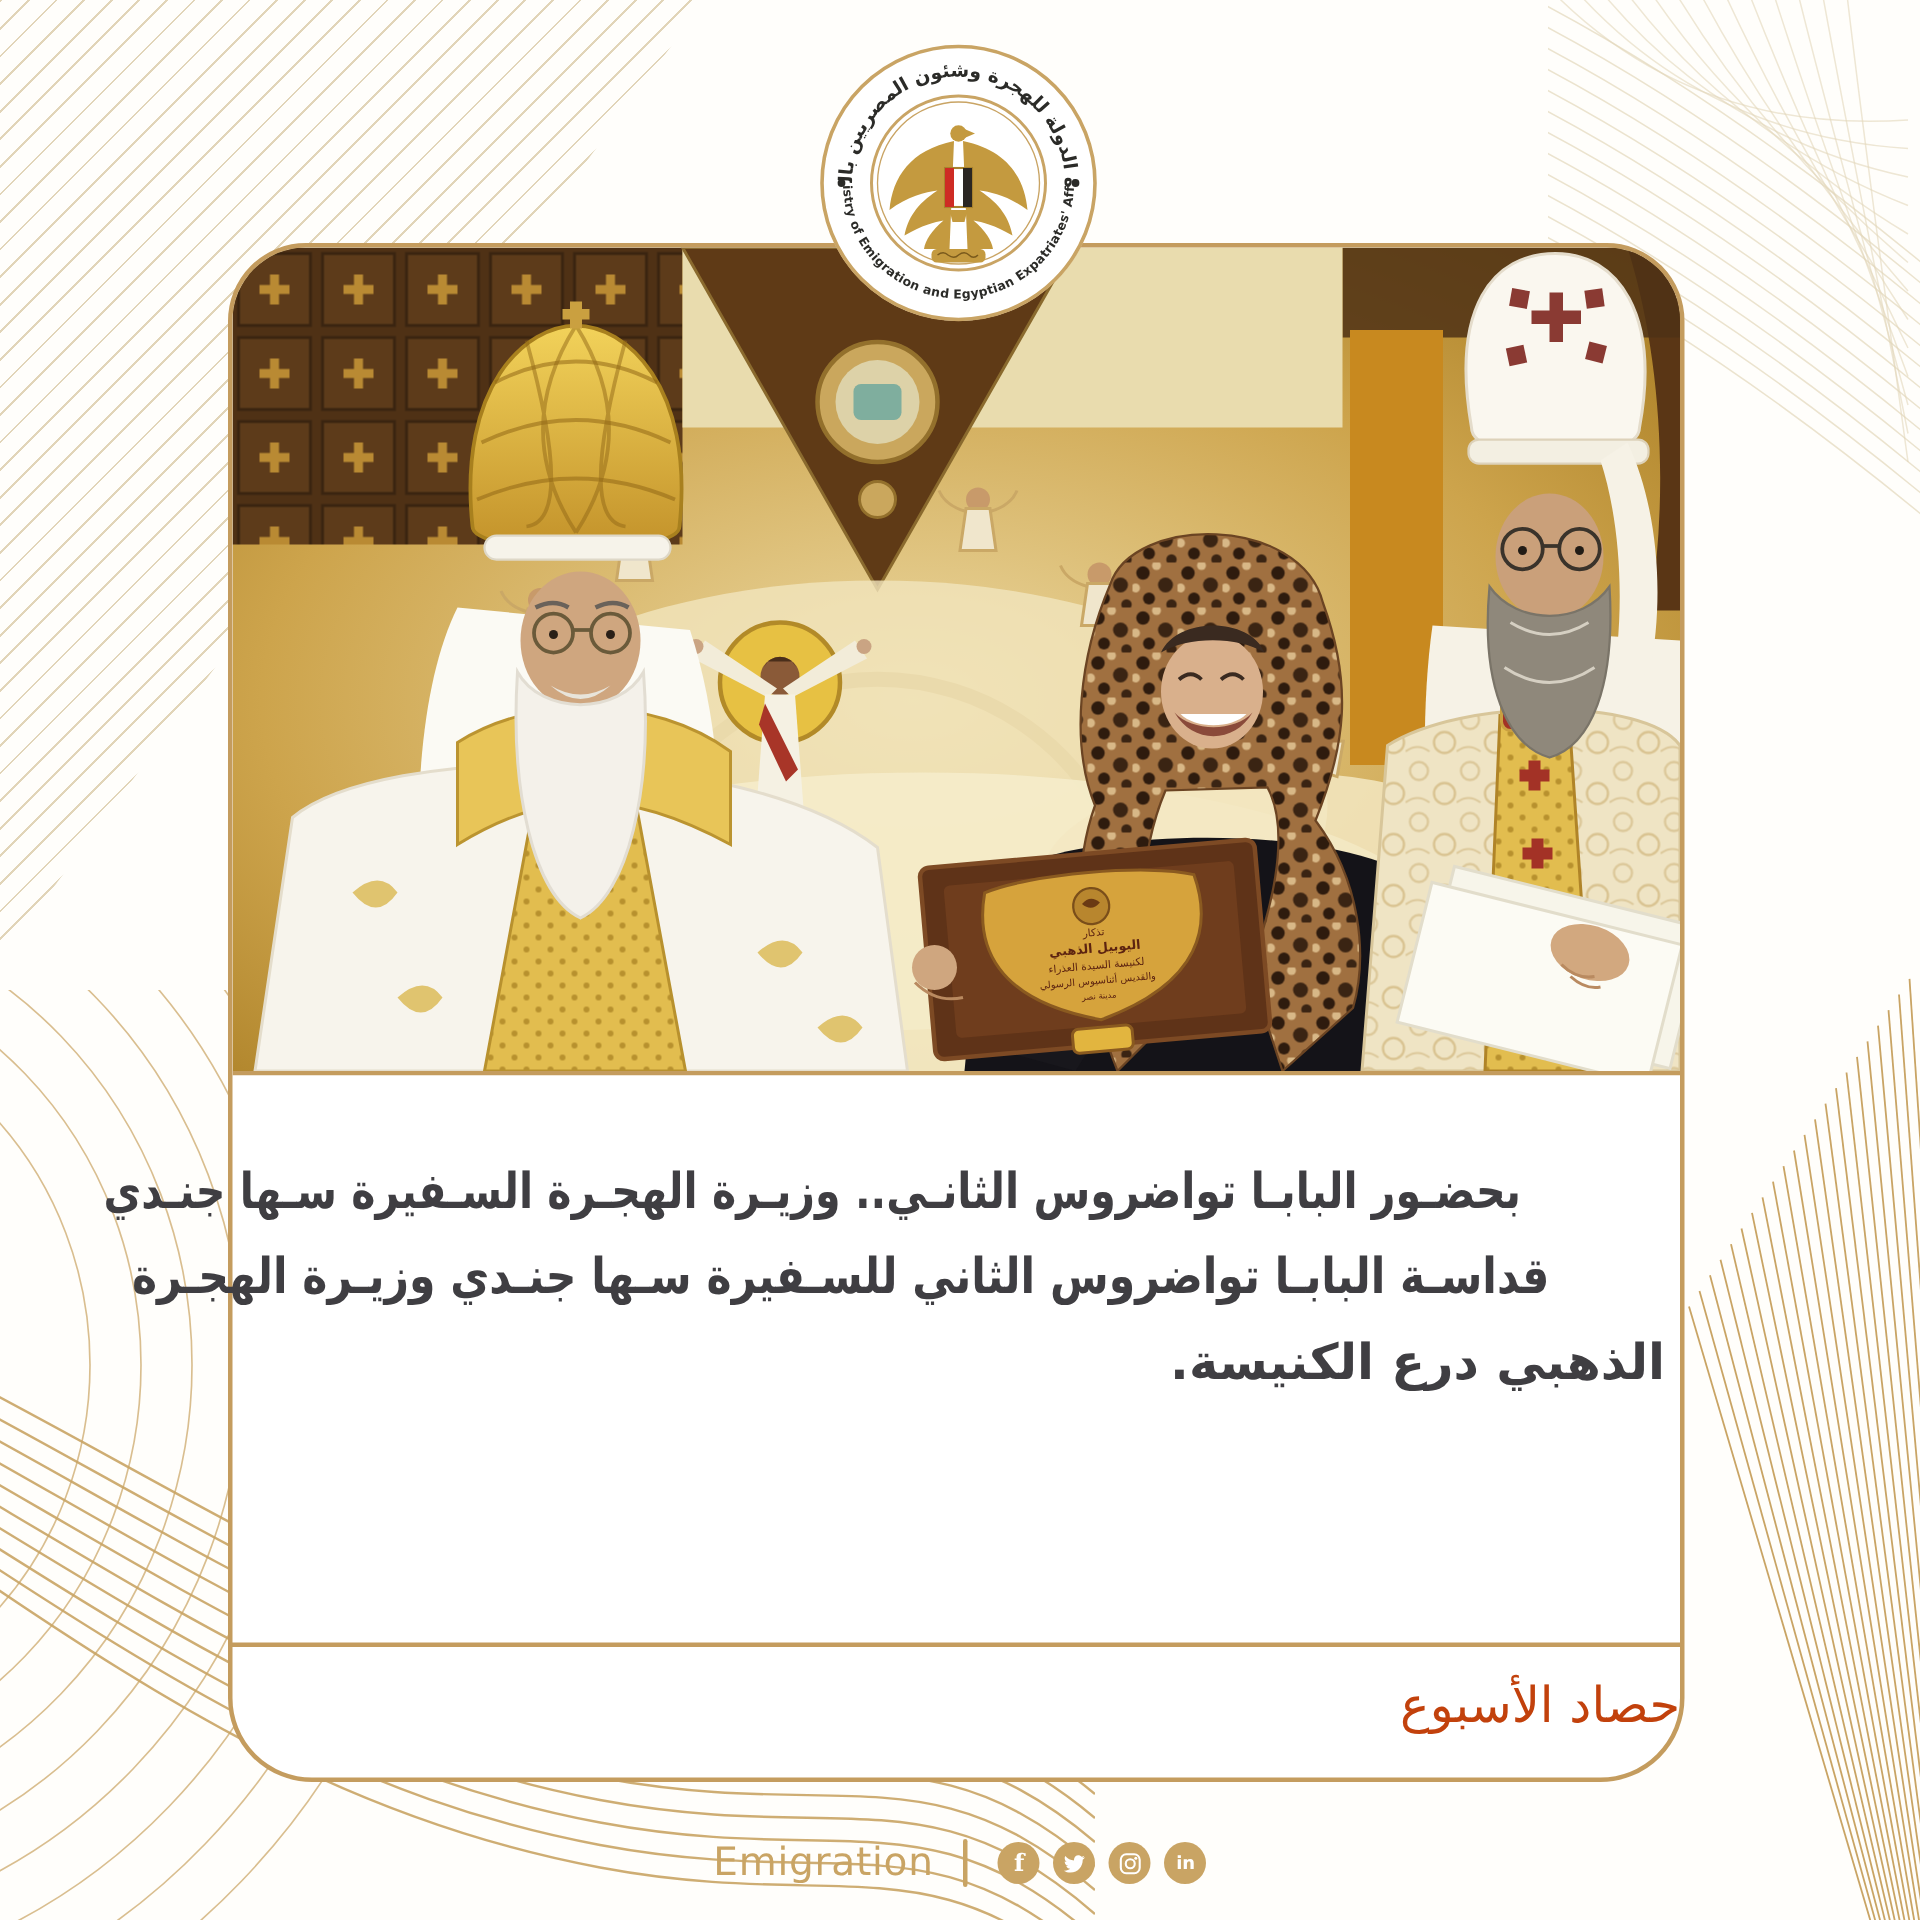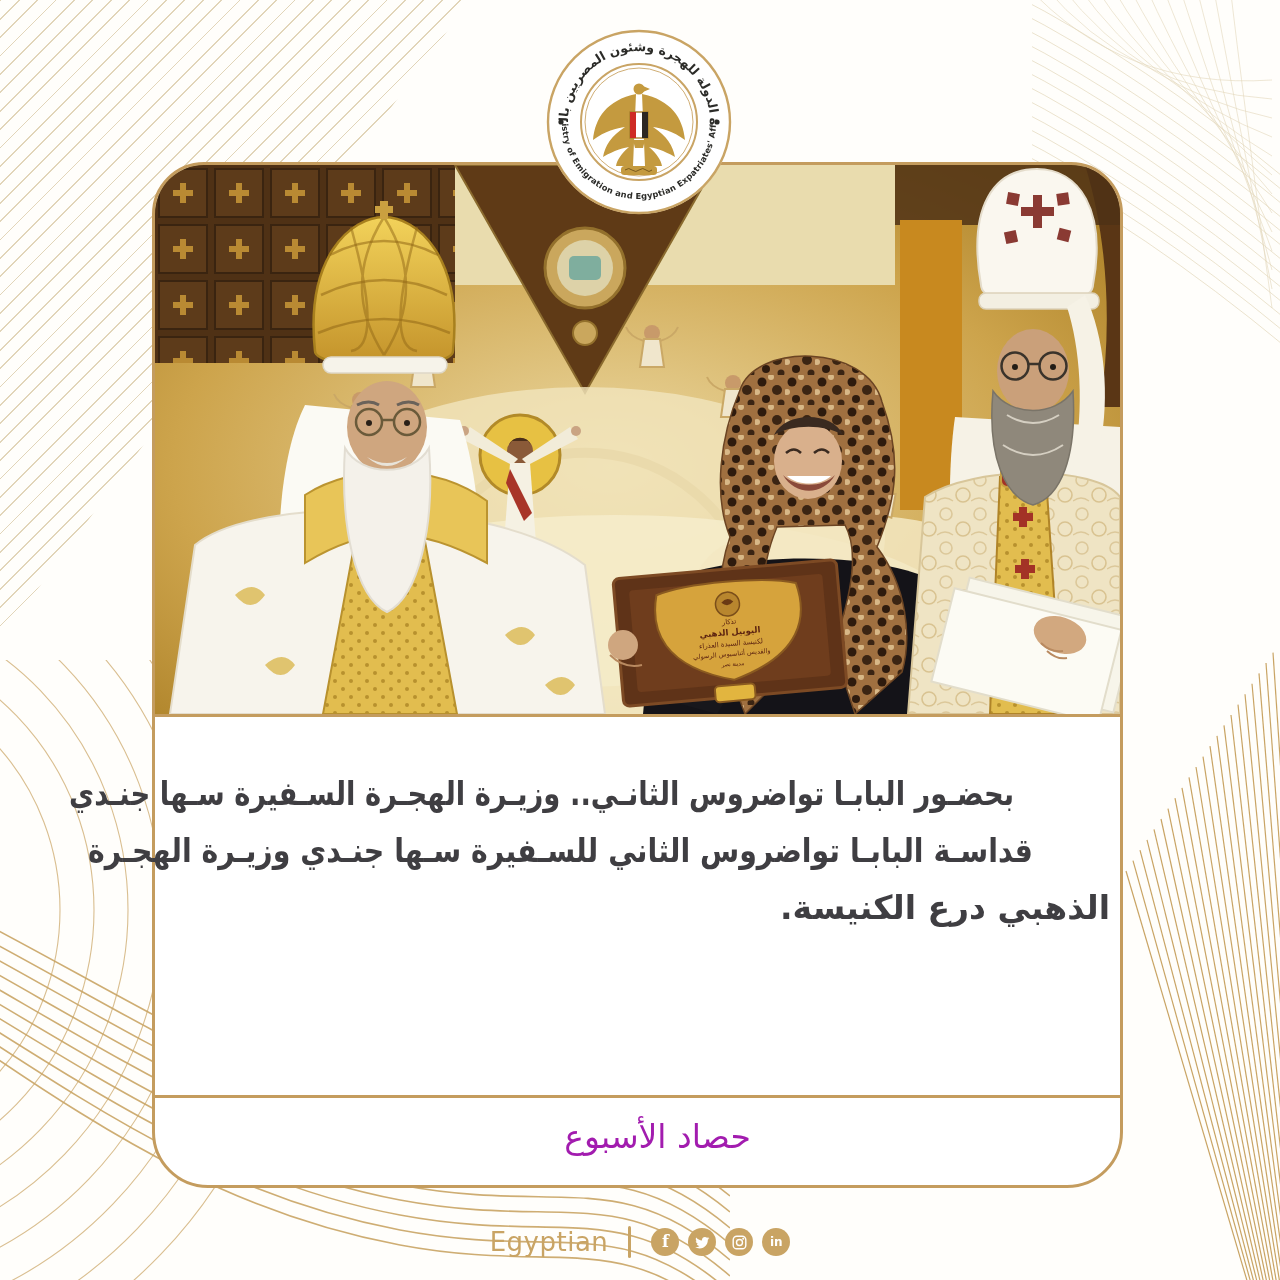--- a/index.html
+++ b/index.html
@@ -41,22 +41,22 @@
     direction:rtl;text-align:right;color:#3f3e42;
     font-weight:bold;font-size:33px;line-height:57px;
   }
   .cap-line{white-space:nowrap;display:block;}
   .cap-line span{display:inline-block;white-space:nowrap;}
 
   #card-divider{
     position:absolute;left:-1px;right:-1px;top:930px;height:3px;background:#c49c5e;
   }
   #section-label{
-    position:absolute;left:0;right:0;top:952px;text-align:center;
-    color:#a21caf;font-size:33px;font-weight:500;direction:rtl;padding-left:40px;
+    position:absolute;left:0;right:0;top:952px;
+    color:#c2410c;font-size:33px;font-weight:500;direction:rtl;padding-left:40px;
   }
 
   
   #footer{
     left:0;right:0;top:1214px;height:56px;z-index:2;
     display:flex;align-items:center;justify-content:center;gap:20px;
   }
   #handle{color:#c9a464;font-size:26px;letter-spacing:.5px;}
   #footer-bar{width:3px;height:32px;background:#c9a464;border-radius:2px;}
   .soc-row{display:flex;gap:9px;}
@@ -386,21 +386,21 @@
     <div class="cap-line"><span class="fit" style="transform: scaleX(0.859873); transform-origin: center center;">قداسـة البابـا تواضروس الثاني للسـفيرة سـها جنـدي وزيـرة الهجـرة</span></div>
     <div class="cap-line"><span class="fit">الذهبي درع الكنيسة.</span></div>
   </div>
 
   <div id="card-divider"></div>
 
   <div id="section-label">حصاد الأسبوع</div>
 </div>
 
 <div id="footer" class="abs">
-  <span id="handle">Egyptian</span>
+  <span id="handle">Emigration</span>
   <span id="footer-bar"></span>
   <span class="soc-row">
     <span class="soc">
         <span class="glyph">f</span>
       </span>
     <span class="soc">
       <svg width="15" height="15" viewBox="0 0 15 15">
           <path fill="#fff" d="M14.2 3.1c-.5.2-1 .4-1.6.5.6-.3 1-.9 1.2-1.5-.5.3-1.1.6-1.8.7-.5-.5-1.3-.9-2.1-.9-1.6 0-2.9 1.3-2.9 2.9 0 .2 0 .4.1.6-2.4-.1-4.5-1.3-5.9-3-.3.4-.4.9-.4 1.5 0 1 .5 1.9 1.3 2.4-.5 0-.9-.1-1.3-.3v.1c0 1.4 1 2.6 2.3 2.8-.2.1-.5.1-.8.1-.2 0-.4 0-.5-.1.4 1.2 1.4 2 2.7 2-1 .8-2.2 1.2-3.6 1.2h-.7c1.3.8 2.8 1.3 4.4 1.3 5.3 0 8.2-4.4 8.2-8.2v-.4c.6-.4 1.1-.9 1.4-1.5z"></path>
         </svg>
     </span>

